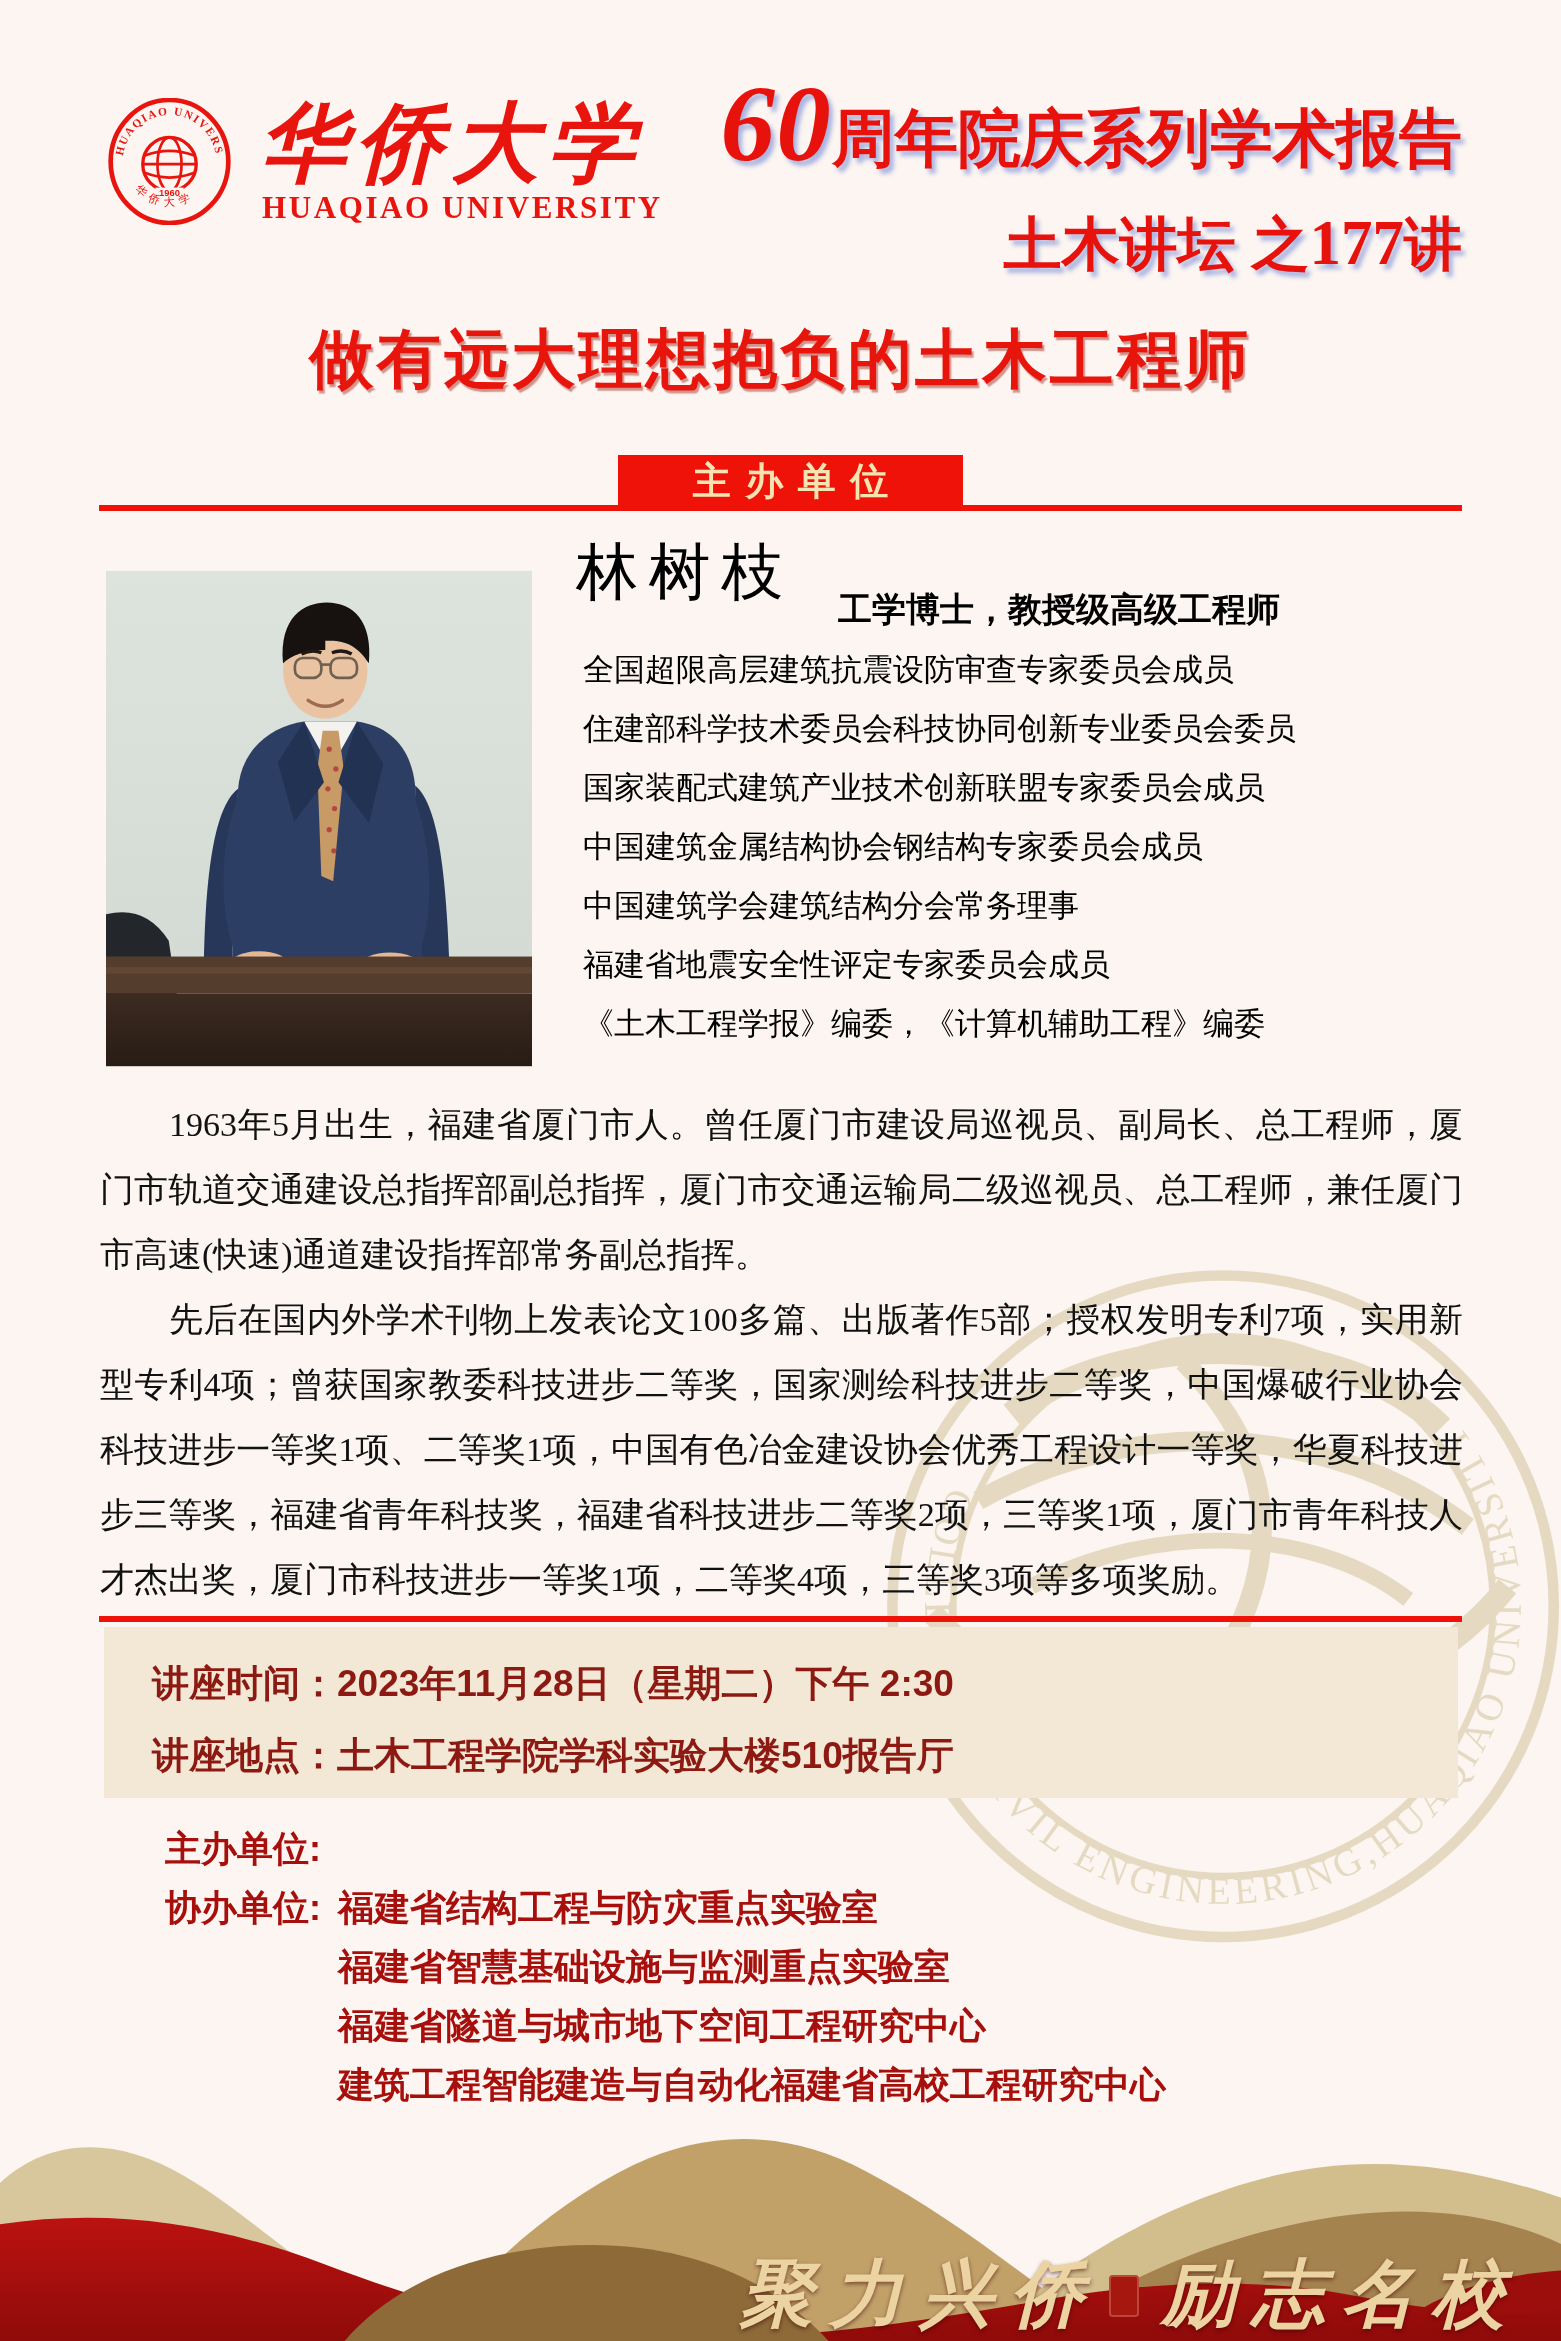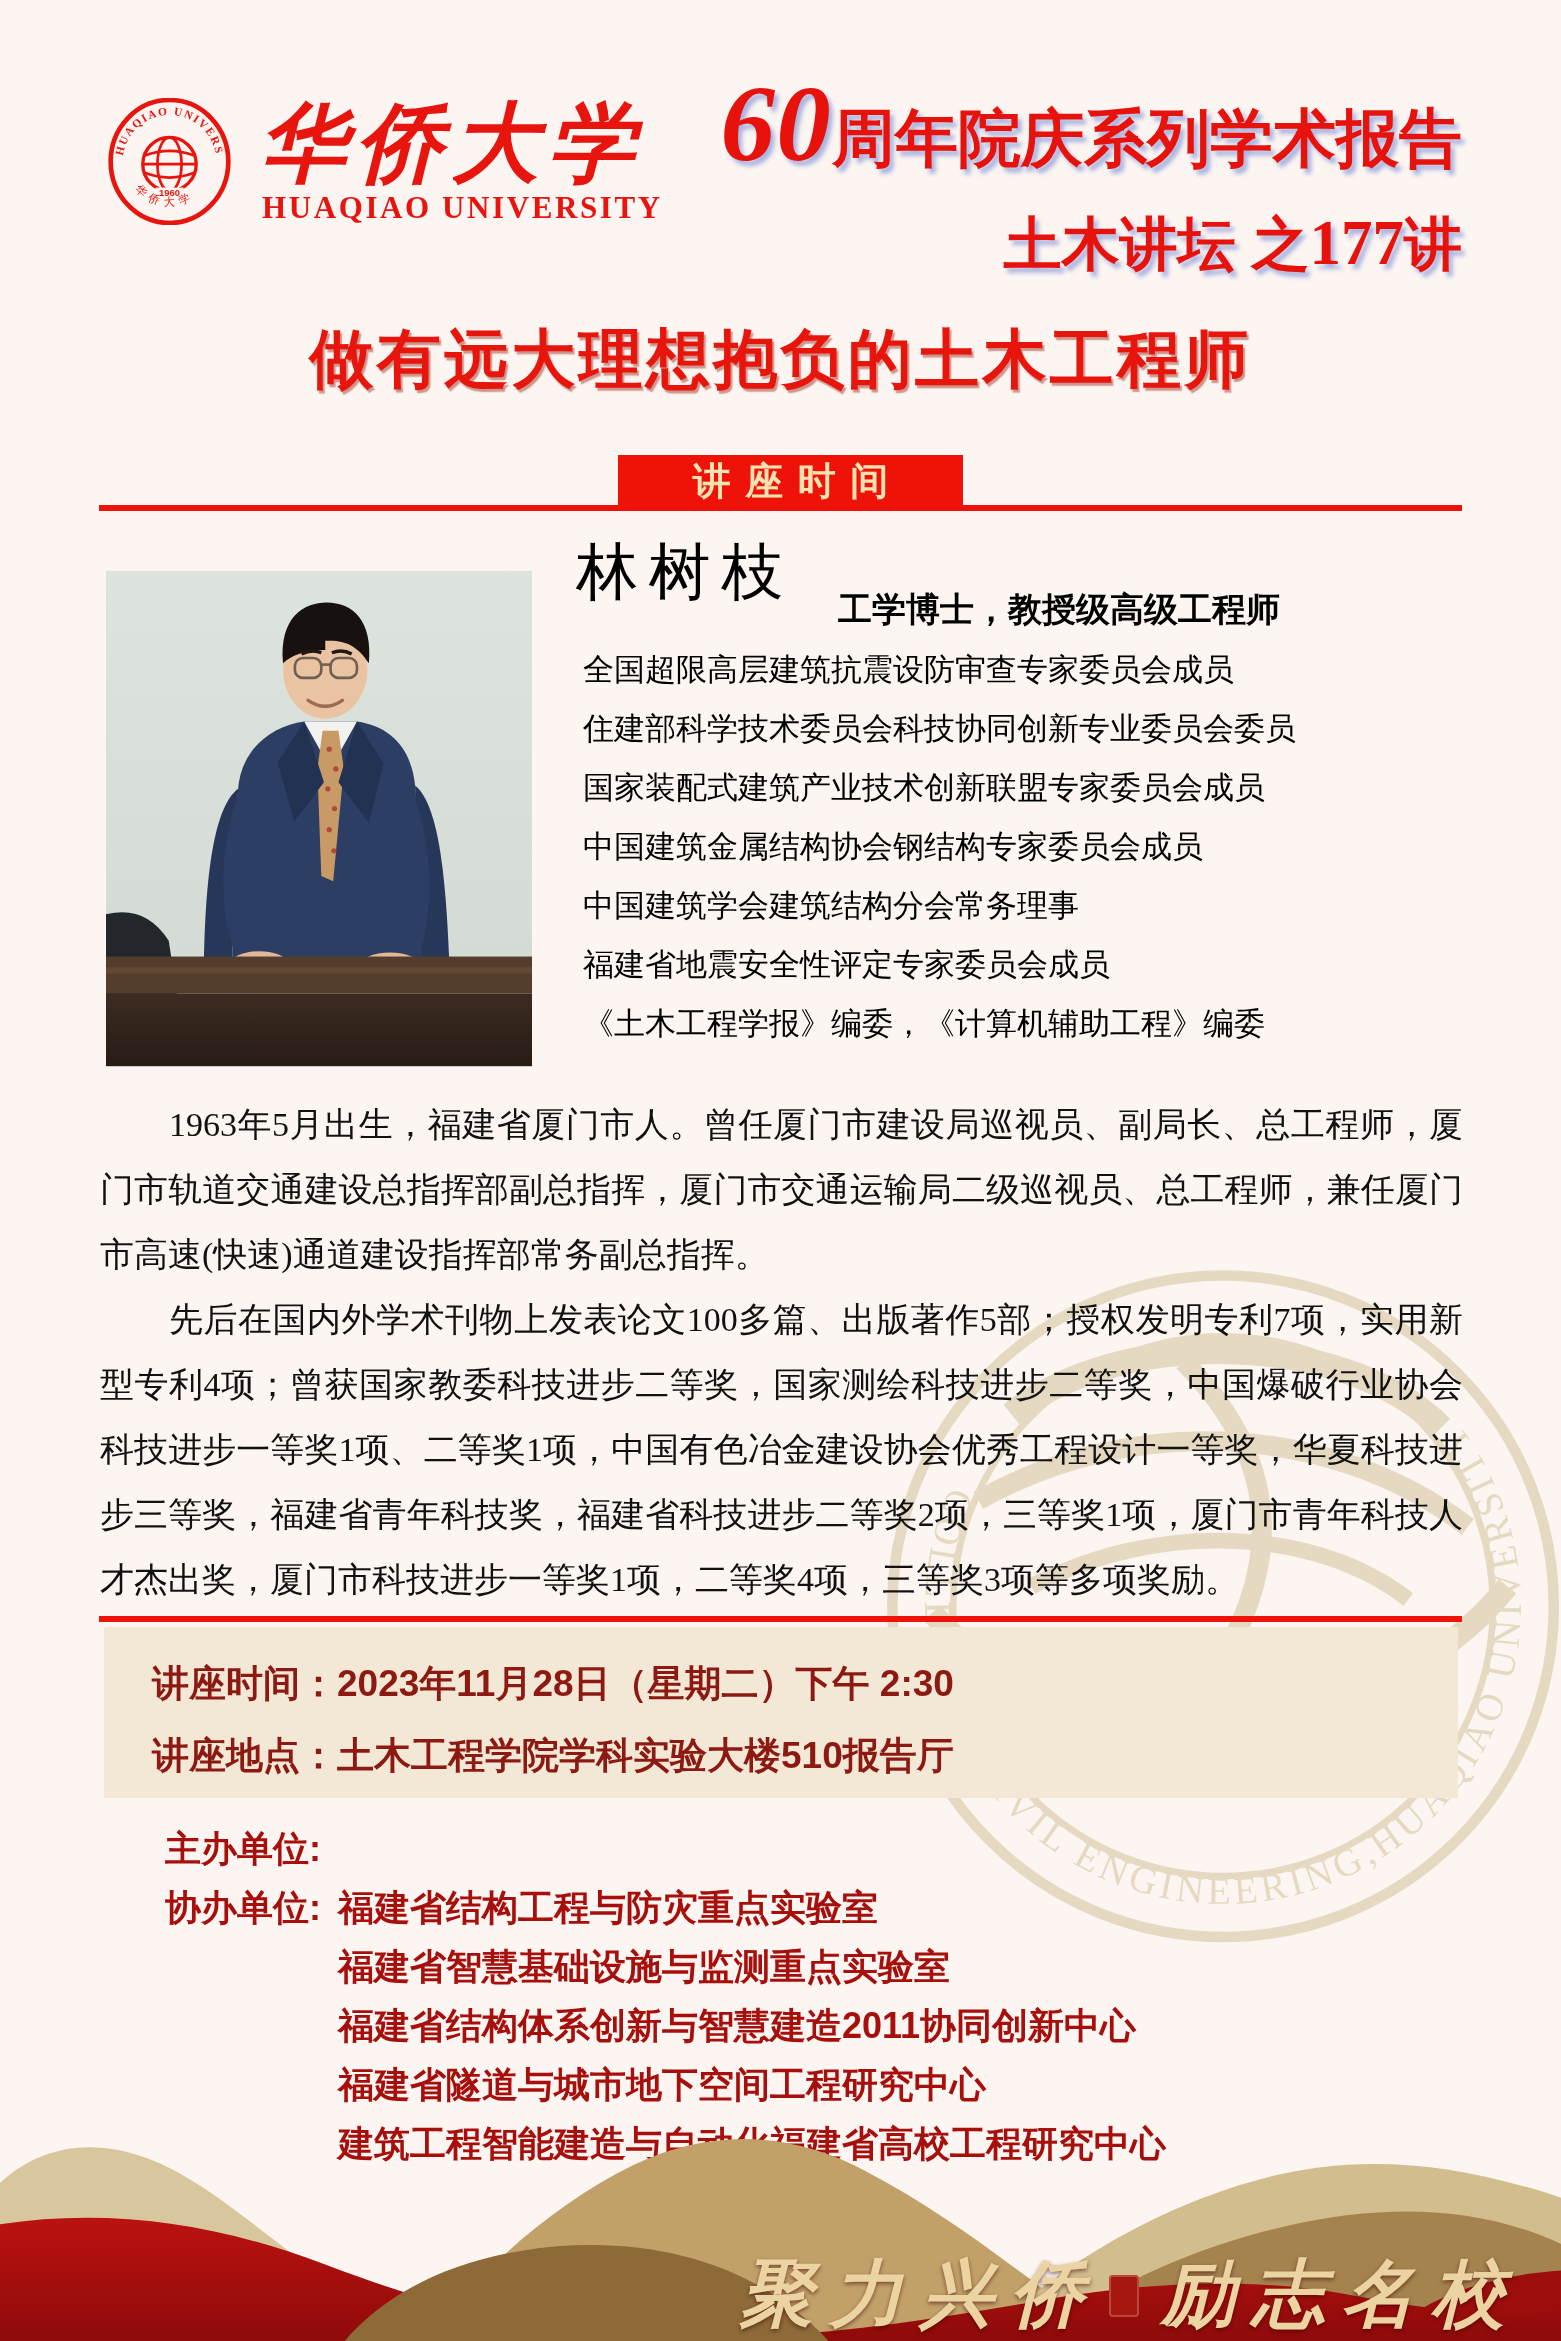--- a/index.html
+++ b/index.html
@@ -88,21 +88,21 @@
   <div id="en-name">HUAQIAO UNIVERSITY</div>
 
   <div id="series">
     <div class="l1"><span class="num">60</span><span>周年院庆系列学术报告</span></div>
     <div class="l2"><span>土木讲坛 之</span><span class="num">177</span><span>讲</span></div>
   </div>
 
   <div id="main-title">做有远大理想抱负的土木工程师</div>
 
   <div id="guest-banner">
-    <span>讲座时间</span>
+    <span>主办单位</span>
   </div>
   <div id="rule1" class="red-rule"></div>
 
   <svg id="photo" viewBox="0 0 645 750" xmlns="http://www.w3.org/2000/svg">
     <defs>
       <linearGradient id="pbg" x1="0" y1="0" x2="0" y2="1">
         <stop offset="0" stop-color="#dde4dd"></stop>
           <stop offset="1" stop-color="#d2d9d2"></stop>
       </linearGradient>
       <linearGradient id="deskf" x1="0" y1="0" x2="0" y2="1">
@@ -199,21 +199,20 @@
     <div class="org-row">
       <span class="org-label">协办单位:</span>
       <span>福建省结构工程与防灾重点实验室</span>
     </div>
     <div class="org-row">
       <span class="org-label"></span>
         <span>福建省智慧基础设施与监测重点实验室</span>
     </div>
     <div class="org-row">
       <span class="org-label"></span>
-        <span>福建省结构体系创新与智慧建造2011协同创新中心</span>
     </div>
     <div class="org-row">
       <span class="org-label"></span>
         <span>福建省隧道与城市地下空间工程研究中心</span>
     </div>
     <div class="org-row">
       <span class="org-label"></span>
         <span>建筑工程智能建造与自动化福建省高校工程研究中心</span>
     </div>
   </div>

